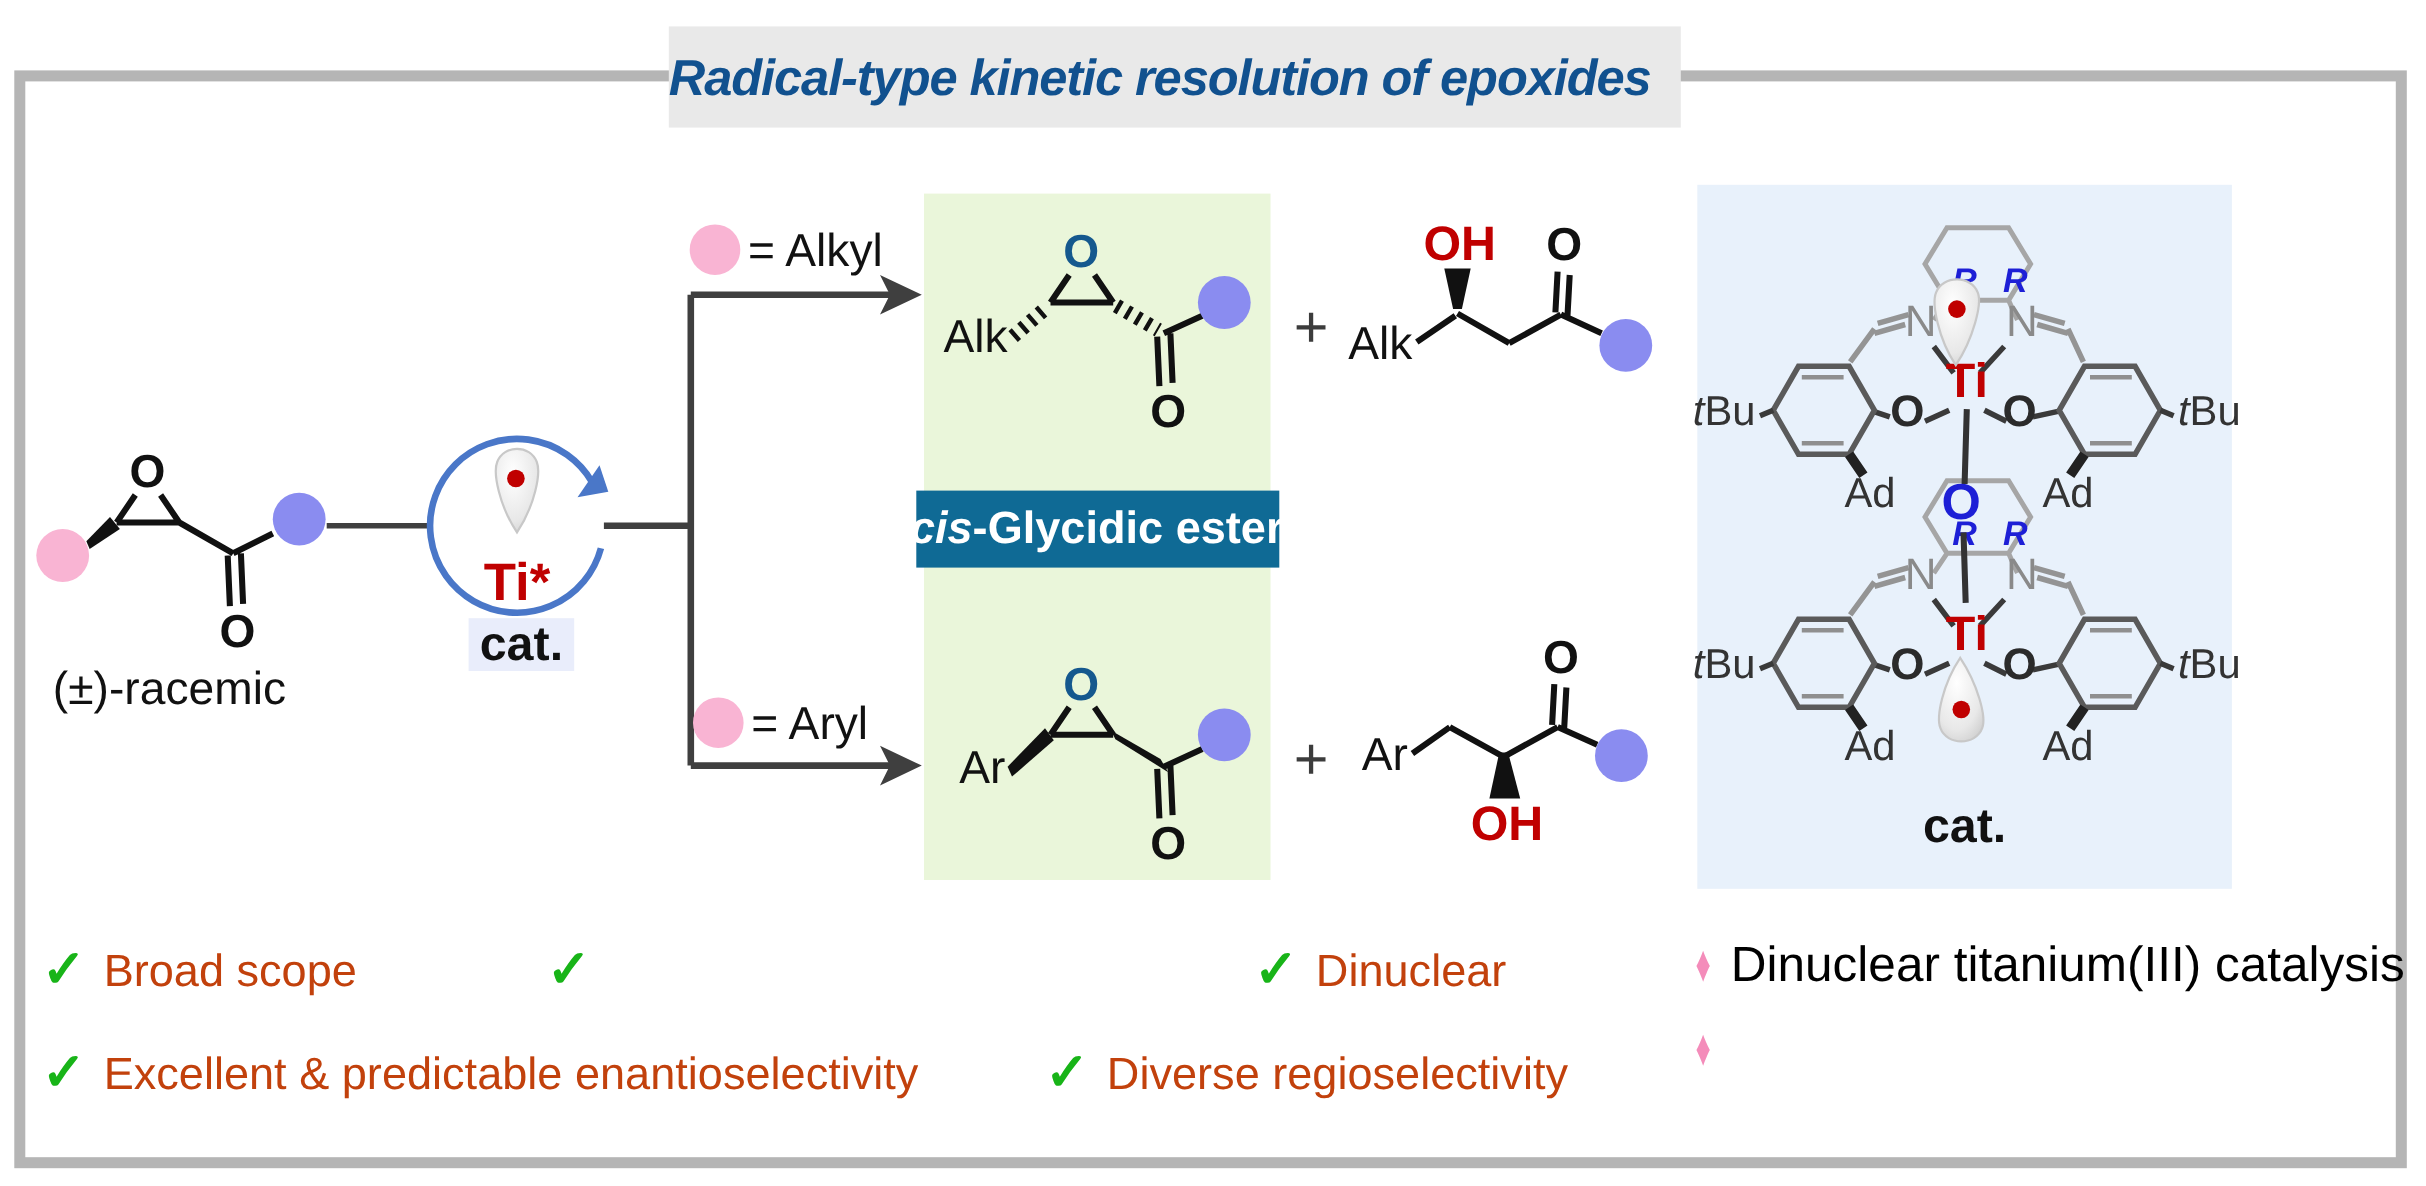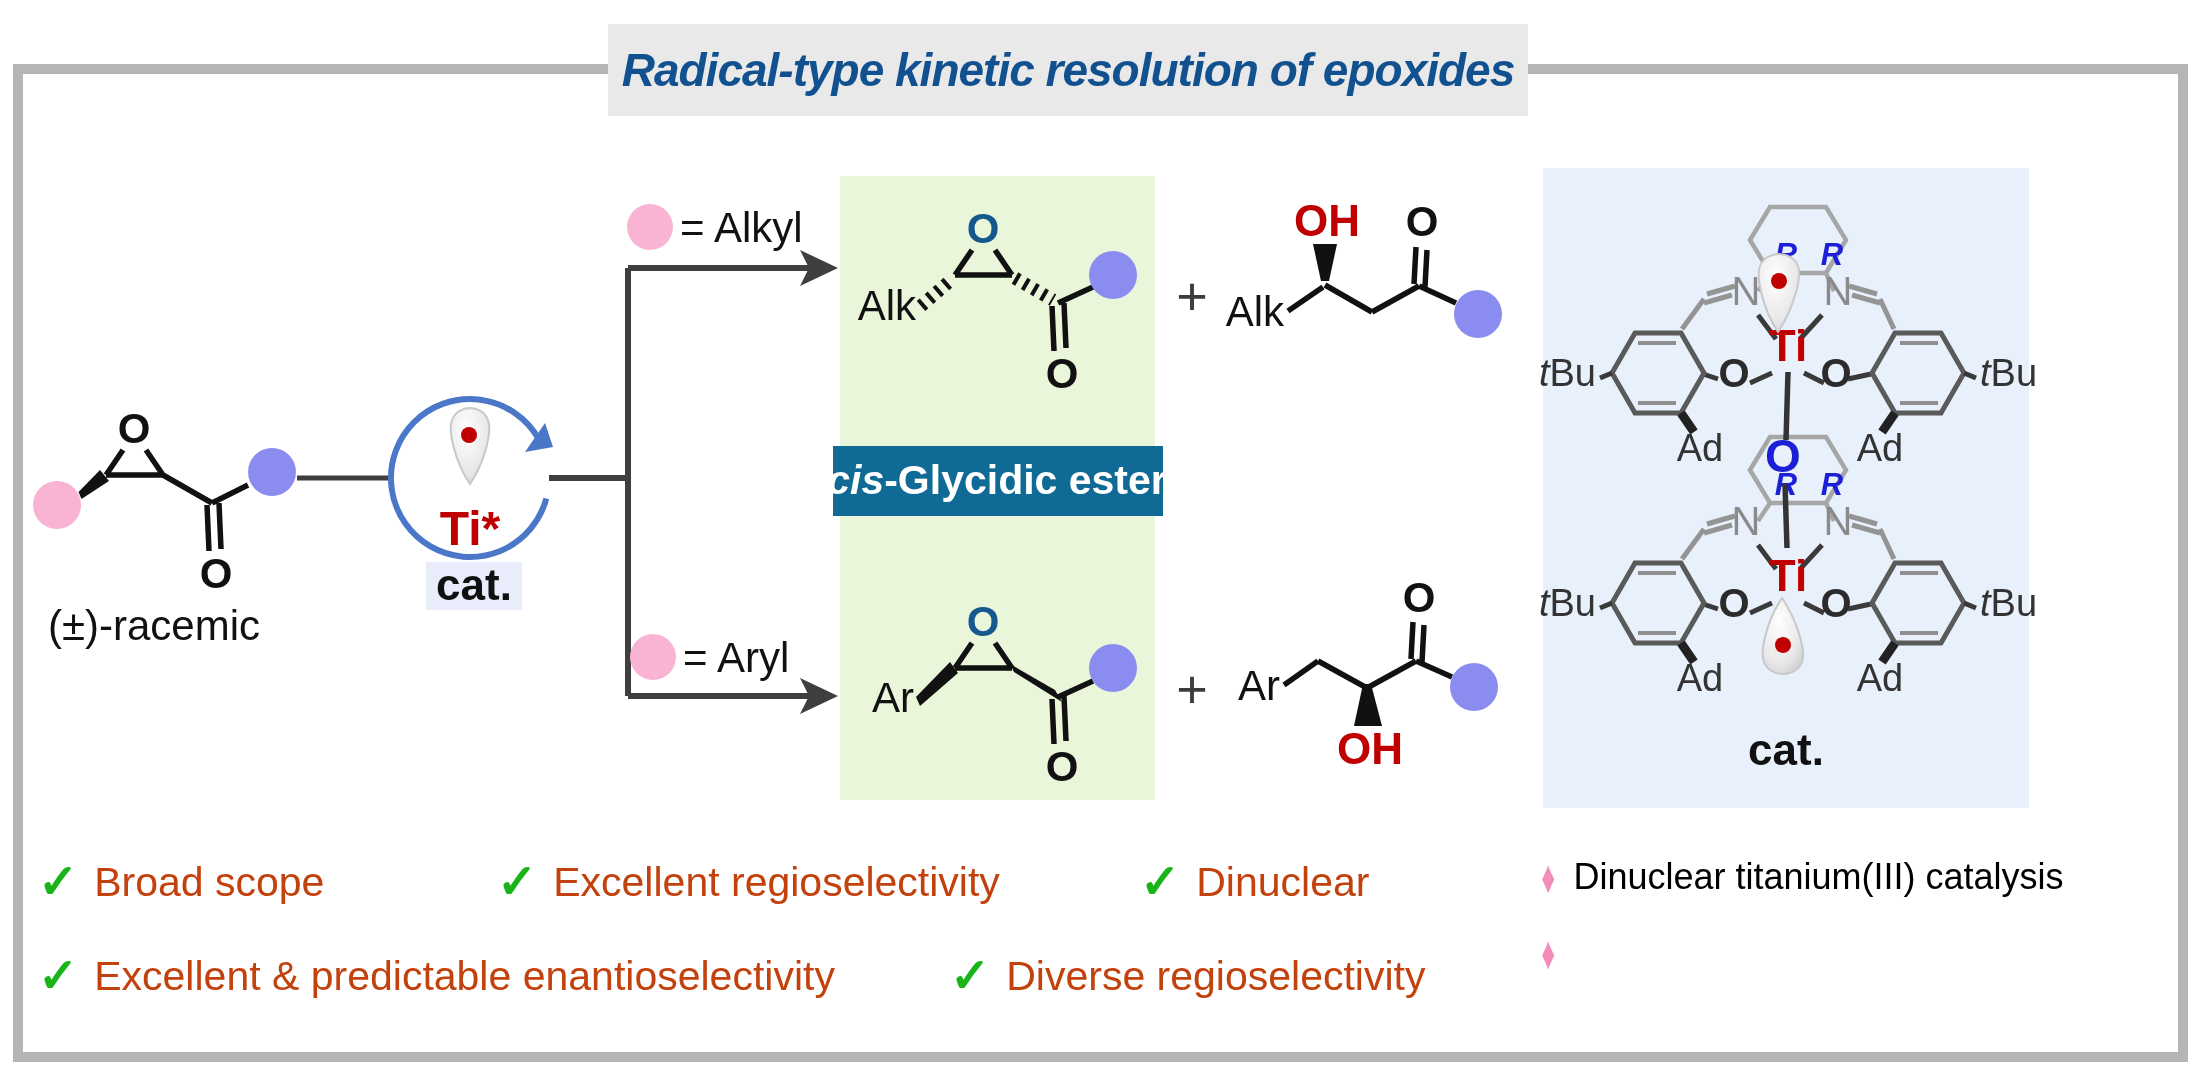--- a/index.html
+++ b/index.html
@@ -1,21 +1,21 @@
 <!DOCTYPE html>
 <html><head>
 <meta charset="utf-8">
 <style>
   html,body{margin:0;padding:0;background:#fff;}
   .canvas{position:relative;width:2205px;height:1078px;background:#ffffff;
           font-family:"Liberation Sans",sans-serif;overflow:hidden;}
   .frame{position:absolute;left:13px;top:64px;width:2175px;height:998px;
          border:10px solid #b5b5b5;box-sizing:border-box;z-index:1;}
   .banner{position:absolute;left:608px;top:24px;width:920px;height:92px;background:#e9e9e9;
-          display:flex;align-items:center;justify-content:center;z-index:2;}
+          display:flex;align-items:center;justify-content:flex-start;z-index:2;}
   .banner .title{font-size:46px;font-weight:bold;font-style:italic;color:#11518f;letter-spacing:-1px;}
   svg.scene{position:absolute;left:0;top:0;z-index:3;}
   .it{font-style:italic;}
   .atom{font-size:42px;font-weight:bold;fill:#111;}
   .atom-blue{font-size:42px;font-weight:bold;fill:#15588e;}
   .atom-red{font-size:44px;font-weight:bold;fill:#c00000;}
   .grp{font-size:42px;fill:#111;}
   .plus{font-size:54px;fill:#3c3c3c;}
   .band-text{font-size:41px;font-weight:bold;fill:#ffffff;}
   .eq-label{font-size:42px;fill:#111;}
@@ -27,40 +27,39 @@
   .cx-ti{font-size:44px;font-weight:bold;fill:#c00000;}
   .cx-sub{font-size:38px;fill:#333;}
   .cx-r{font-size:31px;font-weight:bold;font-style:italic;fill:#1d1fd6;}
   .cx-bo{font-size:46px;font-weight:bold;fill:#1d1fd6;}
   .feature{position:absolute;display:flex;align-items:center;z-index:4;}
   .feature .check{color:#18b418;font-size:48px;font-weight:bold;margin-right:16px;line-height:1;}
   .feature .flabel{font-size:41px;color:#c2410c;white-space:nowrap;}
   .highlight{position:absolute;display:flex;align-items:flex-start;z-index:4;}
   .highlight .diamond{color:#f48cba;font-size:44px;line-height:1;margin-right:14px;
                       transform:scale(0.62,1.05);transform-origin:center top;margin-top:2px;}
-  .highlight .hlabel{font-size:36px;color:#000;line-height:49px;white-space:nowrap;}
+  .highlight .hlabel{font-size:45px;color:#000;line-height:49px;white-space:nowrap;}
 </style>
 </head>
 <body>
 
 <div class="canvas">
 
   <div class="frame"></div>
 
   <div class="banner">
     <span class="title">Radical-type kinetic resolution of epoxides</span>
   </div>
 
   <div class="feature" style="left:38px;top:858px;">
     <span class="check">✓</span>
     <span class="flabel">Broad scope</span>
   </div>
   <div class="feature" style="left:497px;top:858px;">
     <span class="check">✓</span>
-    <span class="flabel">Excellent regioselectivity</span>
   </div>
   <div class="feature" style="left:1140px;top:858px;">
     <span class="check">✓</span>
     <span class="flabel">Dinuclear</span>
   </div>
   <div class="feature" style="left:38px;top:952px;">
     <span class="check">✓</span>
     <span class="flabel">Excellent &amp; predictable enantioselectivity</span>
   </div>
   <div class="feature" style="left:950px;top:952px;">

